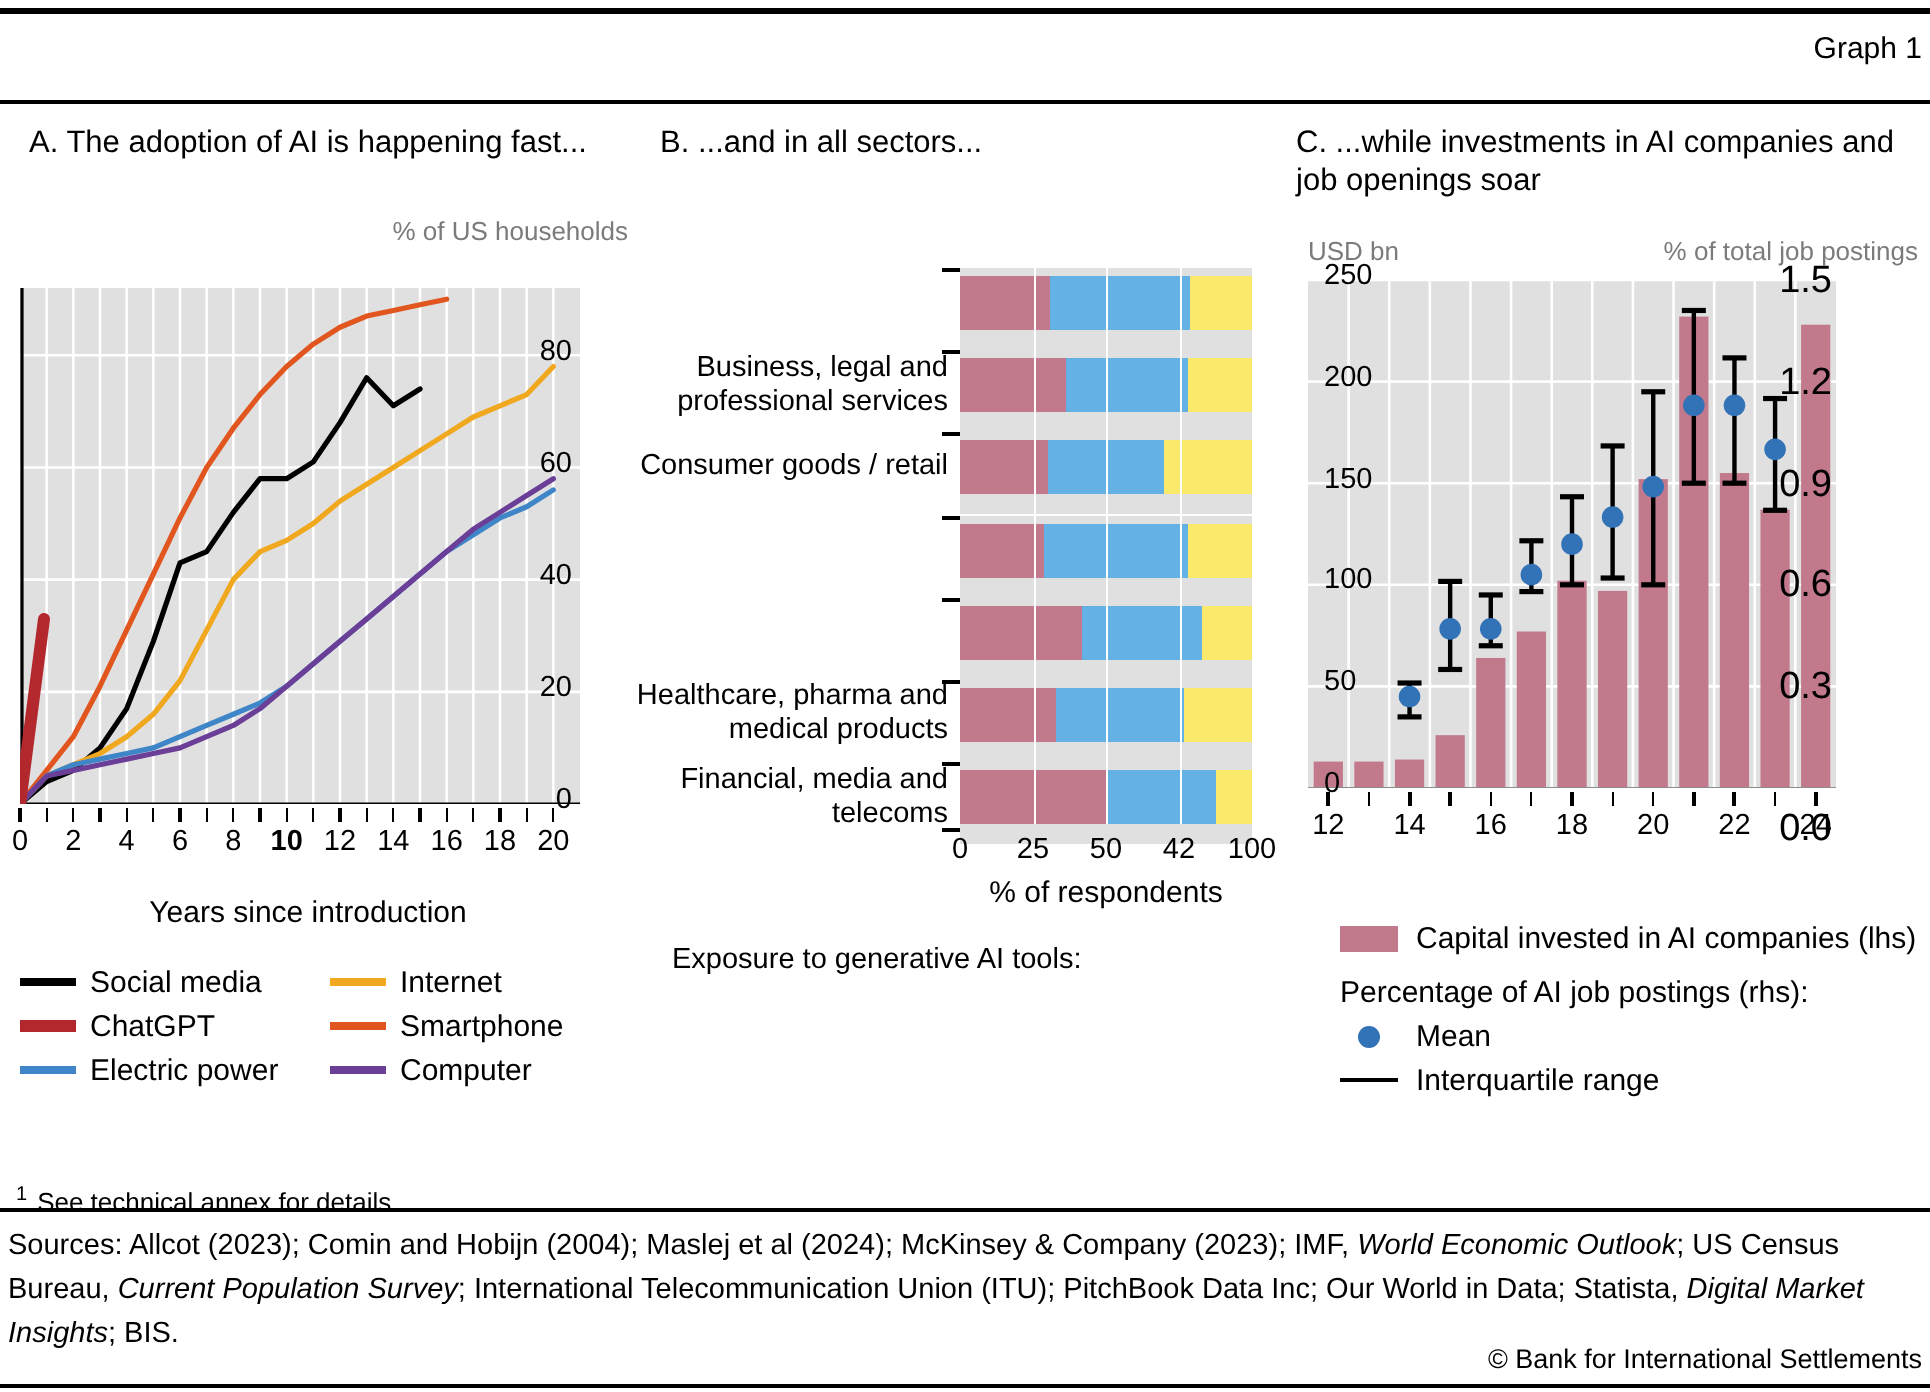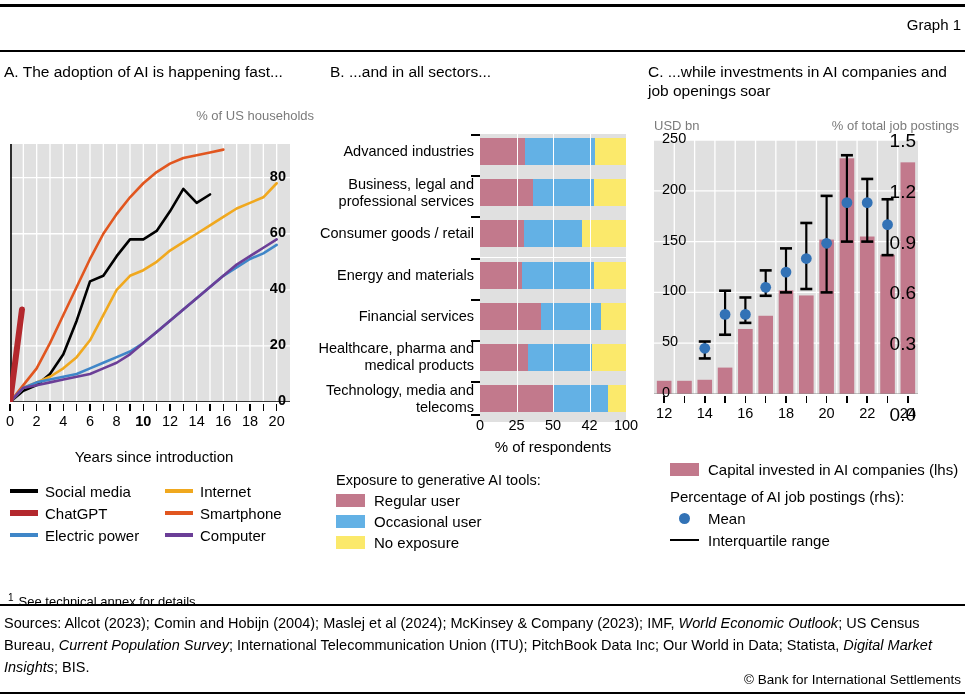--- a/index.html
+++ b/index.html
@@ -23,25 +23,25 @@
   .head-rule { position:absolute; left:0; top:50px; width:965px; height:2px; background:#000; }
 
   
   .panel { position:absolute; top:62px; }
   .panel-title { font-size:15.5px; line-height:19px; }
   .unit { font-size:13px; color:#7b7b7b; }
 
   .plot { position:absolute; background:#e0e0e0; }
   .tick { position:absolute; width:1.5px; height:7px; background:#000; }
   .ticklabel { position:absolute; font-size:14.5px; text-align:center; }
-  .ylab { position:absolute; font-size:14.5px; text-align:right;font-weight:bold; }
+  .ylab { position:absolute; font-size:14.5px; text-align:right; }
 
   
   #panelA { left:4px; width:316px; }
-  #panelA .panel-title { width:300px; }
+  #panelA .panel-title { width:300px;text-align:center; }
   #panelA .unit { position:absolute; right:6px; top:46px; }
   #pA-plot { left:6px; top:82px; width:280px; height:258px; }
   #pA-svg { position:absolute; left:0; top:0; }
   #pA-axis-area { position:absolute; left:6px; top:340px; width:280px; height:34px; }
   #panelA .xaxis-title { position:absolute; left:0; top:386px; width:300px; text-align:center; font-size:15px; }
 
   
   #legA { position:absolute; left:6px; top:418px; width:310px; }
   .legA-row { display:flex; height:22px; align-items:center; }
   .legA-cell { display:flex; align-items:center; width:155px; }
@@ -233,21 +233,20 @@
   <div class="panel" id="panelB">
     <div class="panel-title">B. ...and in all sectors...</div>
     <div id="pB-rows">
         <div class="bTickMark" style="left: -9px; top: -4px;"></div>
         <div style="position: absolute; left: 0px; width: 146px; top: -4px; height: 41.1667px; background: rgb(224, 224, 224);"></div>
         <div class="bRow" style="top: 0px; height: 27px;">
           <div class="bSeg" style="left: 0px; width: 45.26px; background: rgb(194, 121, 140);"></div>
           <div class="bSeg" style="left: 45.26px; width: 70.08px; background: rgb(99, 177, 229);"></div>
           <div class="bSeg" style="left: 115.34px; width: 30.66px; background: rgb(251, 233, 107);"></div>
         </div>
-        <div class="bRowLabel" style="top: 5px;">Advanced industries</div>
         <div class="bTickMark" style="left: -9px; top: 37.1667px;"></div>
         <div style="position: absolute; left: 0px; width: 146px; top: 37.1667px; height: 41.1667px; background: rgb(224, 224, 224);"></div>
         <div class="bRow" style="top: 41.1667px; height: 27px;">
           <div class="bSeg" style="left: 0px; width: 52.56px; background: rgb(194, 121, 140);"></div>
           <div class="bSeg" style="left: 52.56px; width: 61.32px; background: rgb(99, 177, 229);"></div>
           <div class="bSeg" style="left: 113.88px; width: 32.12px; background: rgb(251, 233, 107);"></div>
         </div>
         <div class="bRowLabel" style="top: 37.6667px;">Business, legal and professional services</div>
         <div class="bTickMark" style="left: -9px; top: 78.3333px;"></div>
         <div style="position: absolute; left: 0px; width: 146px; top: 78.3333px; height: 41.1667px; background: rgb(224, 224, 224);"></div>
@@ -257,74 +256,58 @@
           <div class="bSeg" style="left: 102.2px; width: 43.8px; background: rgb(251, 233, 107);"></div>
         </div>
         <div class="bRowLabel" style="top: 87.3333px;">Consumer goods / retail</div>
         <div class="bTickMark" style="left: -9px; top: 119.5px;"></div>
         <div style="position: absolute; left: 0px; width: 146px; top: 119.5px; height: 41.1667px; background: rgb(224, 224, 224);"></div>
         <div class="bRow" style="top: 123.5px; height: 27px;">
           <div class="bSeg" style="left: 0px; width: 42.34px; background: rgb(194, 121, 140);"></div>
           <div class="bSeg" style="left: 42.34px; width: 71.54px; background: rgb(99, 177, 229);"></div>
           <div class="bSeg" style="left: 113.88px; width: 32.12px; background: rgb(251, 233, 107);"></div>
         </div>
-        <div class="bRowLabel" style="top: 128.5px;">Energy and materials</div>
         <div class="bTickMark" style="left: -9px; top: 160.667px;"></div>
         <div style="position: absolute; left: 0px; width: 146px; top: 160.667px; height: 41.1667px; background: rgb(224, 224, 224);"></div>
         <div class="bRow" style="top: 164.667px; height: 27px;">
           <div class="bSeg" style="left: 0px; width: 61.32px; background: rgb(194, 121, 140);"></div>
           <div class="bSeg" style="left: 61.32px; width: 59.86px; background: rgb(99, 177, 229);"></div>
           <div class="bSeg" style="left: 121.18px; width: 24.82px; background: rgb(251, 233, 107);"></div>
         </div>
-        <div class="bRowLabel" style="top: 169.667px;">Financial services</div>
         <div class="bTickMark" style="left: -9px; top: 201.833px;"></div>
         <div style="position: absolute; left: 0px; width: 146px; top: 201.833px; height: 41.1667px; background: rgb(224, 224, 224);"></div>
         <div class="bRow" style="top: 205.833px; height: 27px;">
           <div class="bSeg" style="left: 0px; width: 48.18px; background: rgb(194, 121, 140);"></div>
           <div class="bSeg" style="left: 48.18px; width: 64.24px; background: rgb(99, 177, 229);"></div>
           <div class="bSeg" style="left: 112.42px; width: 33.58px; background: rgb(251, 233, 107);"></div>
         </div>
         <div class="bRowLabel" style="top: 202.333px;">Healthcare, pharma and medical products</div>
         <div class="bTickMark" style="left: -9px; top: 243px;"></div>
         <div style="position: absolute; left: 0px; width: 146px; top: 243px; height: 41.1667px; background: rgb(224, 224, 224);"></div>
         <div class="bRow" style="top: 247px; height: 27px;">
           <div class="bSeg" style="left: 0px; width: 73px; background: rgb(194, 121, 140);"></div>
           <div class="bSeg" style="left: 73px; width: 55.48px; background: rgb(99, 177, 229);"></div>
           <div class="bSeg" style="left: 128.48px; width: 17.52px; background: rgb(251, 233, 107);"></div>
         </div>
-        <div class="bRowLabel" style="top: 243.5px;">Technology, media and telecoms</div>
+        <div class="bRowLabel" style="top: 243.5px;">Financial, media and telecoms</div>
         <div style="position: absolute; top: -4px; height: 278px; width: 1.3px; background: rgb(255, 255, 255); left: 36.5px;"></div>
         <div style="position: absolute; top: -4px; height: 278px; width: 1.3px; background: rgb(255, 255, 255); left: 73px;"></div>
         <div style="position: absolute; top: -4px; height: 278px; width: 1.3px; background: rgb(255, 255, 255); left: 109.5px;"></div>
       </div>
     <div id="pB-axis">
         <div style="position: absolute; left: -9px; top: 0px; width: 9px; height: 2px; background: rgb(0, 0, 0);"></div>
         <div class="ticklabel" style="left: -22px; top: 3px; width: 44px;">0</div>
         <div class="ticklabel" style="left: 14.5px; top: 3px; width: 44px;">25</div>
         <div class="ticklabel" style="left: 51px; top: 3px; width: 44px;">50</div>
         <div class="ticklabel" style="left: 87.5px; top: 3px; width: 44px;">42</div>
         <div class="ticklabel" style="left: 124px; top: 3px; width: 44px;">100</div>
       </div>
     <div class="xunit">% of respondents</div>
     <div id="legB">
       <div class="legB-title">Exposure to generative AI tools:</div>
-      <div id="legB-items">
-          <div class="legB-row">
-            <span class="legB-swatch" style="background: rgb(194, 121, 140);"></span>
-            <span class="legB-label">Regular user</span>
-          </div>
-          <div class="legB-row">
-            <span class="legB-swatch" style="background: rgb(99, 177, 229);"></span>
-            <span class="legB-label">Occasional user</span>
-          </div>
-          <div class="legB-row">
-            <span class="legB-swatch" style="background: rgb(251, 233, 107);"></span>
-            <span class="legB-label">No exposure</span>
-          </div>
-        </div>
     </div>
   </div>
 
   <div class="panel" id="panelC">
     <div class="panel-title">C. ...while investments in AI companies and job openings soar</div>
     <div class="unit unitL">USD bn</div>
     <div class="unit unitR">% of total job postings</div>
 
     <div class="plot" id="pC-plot">
       <svg id="pC-svg" width="264" height="254">

